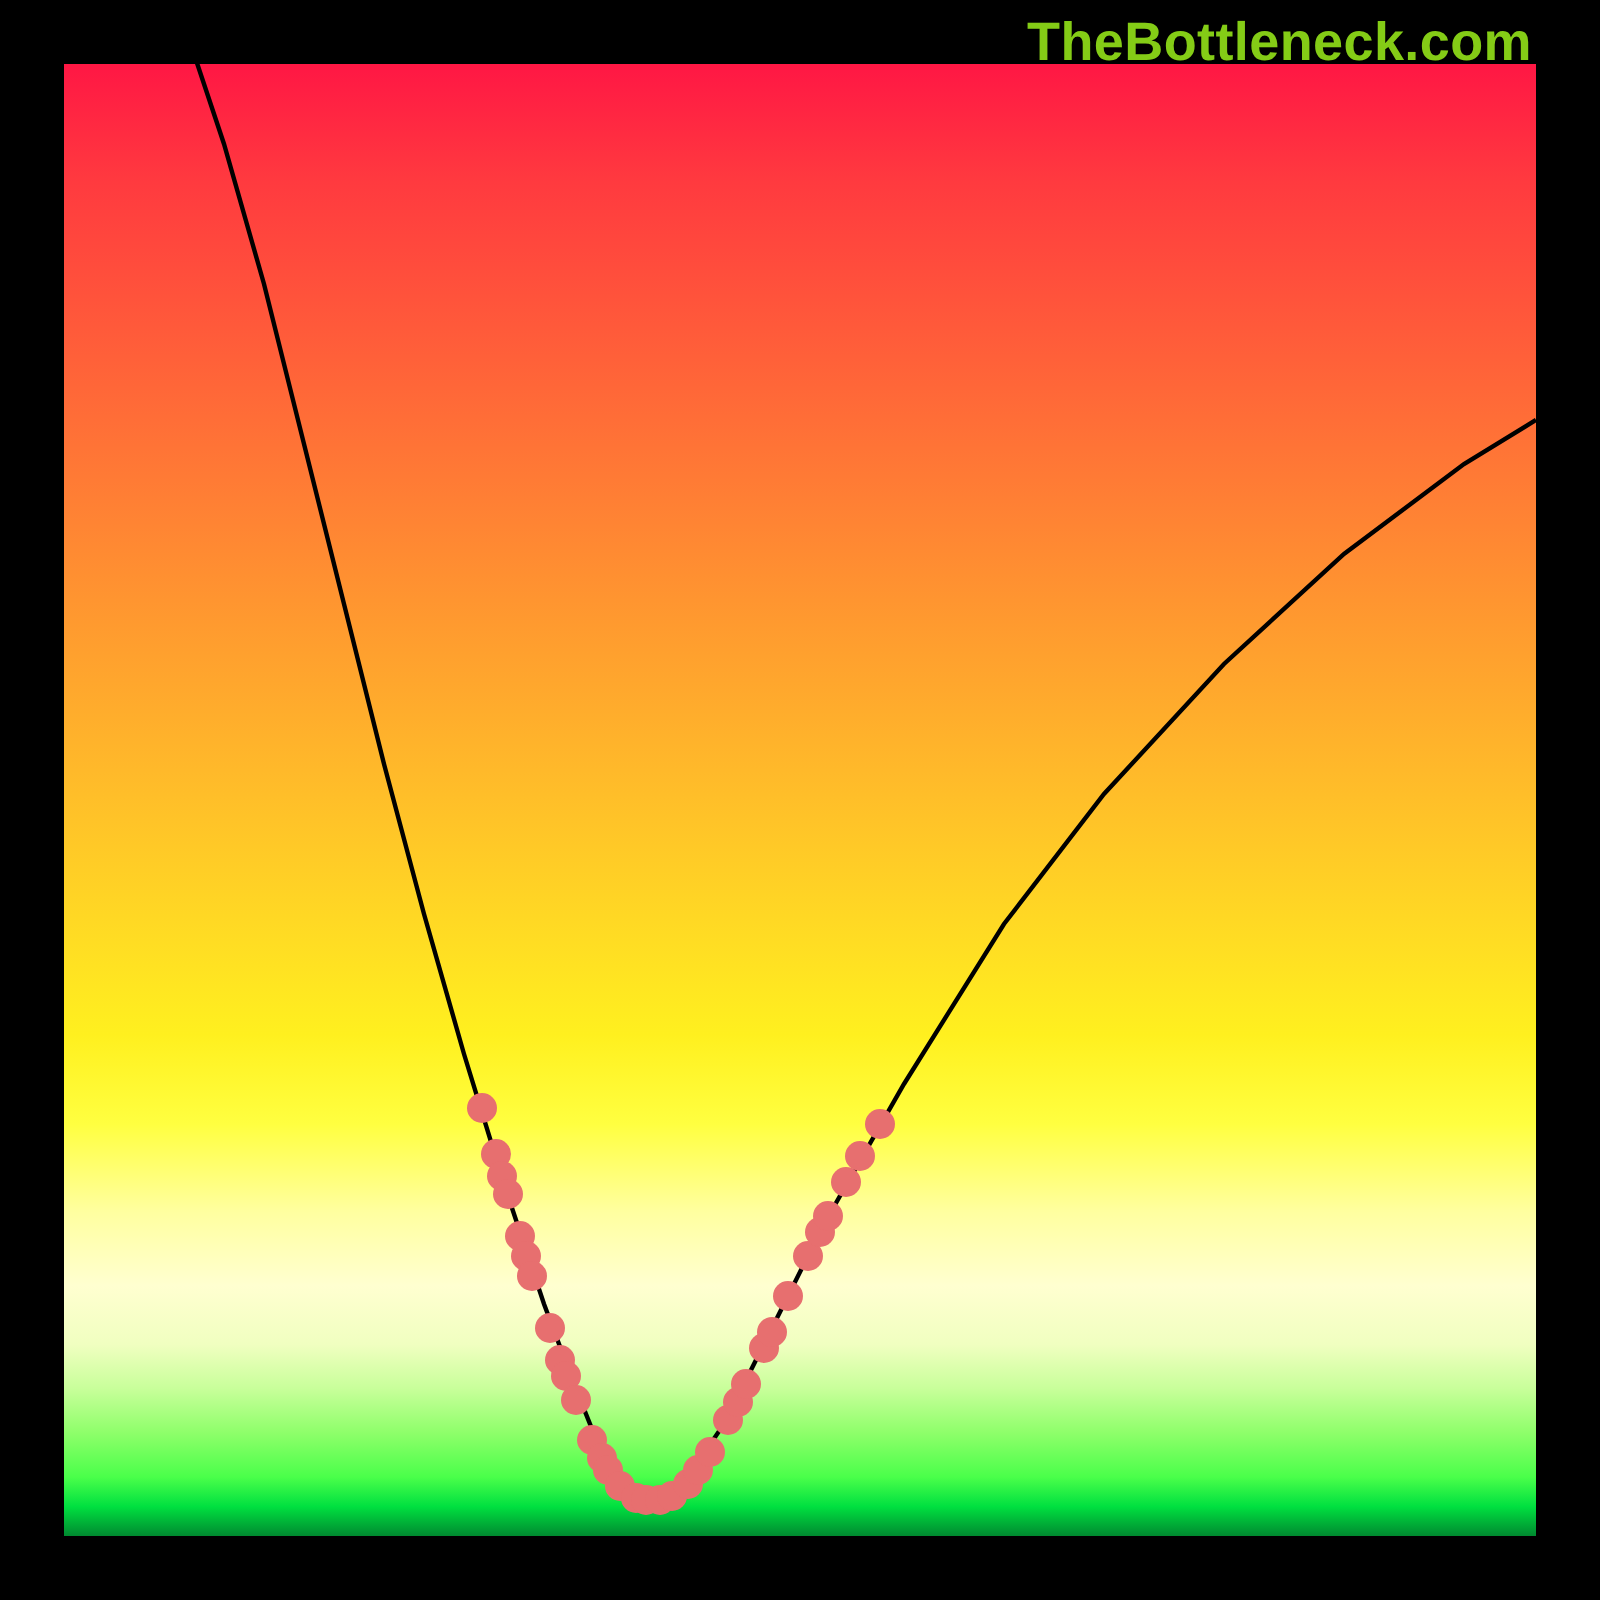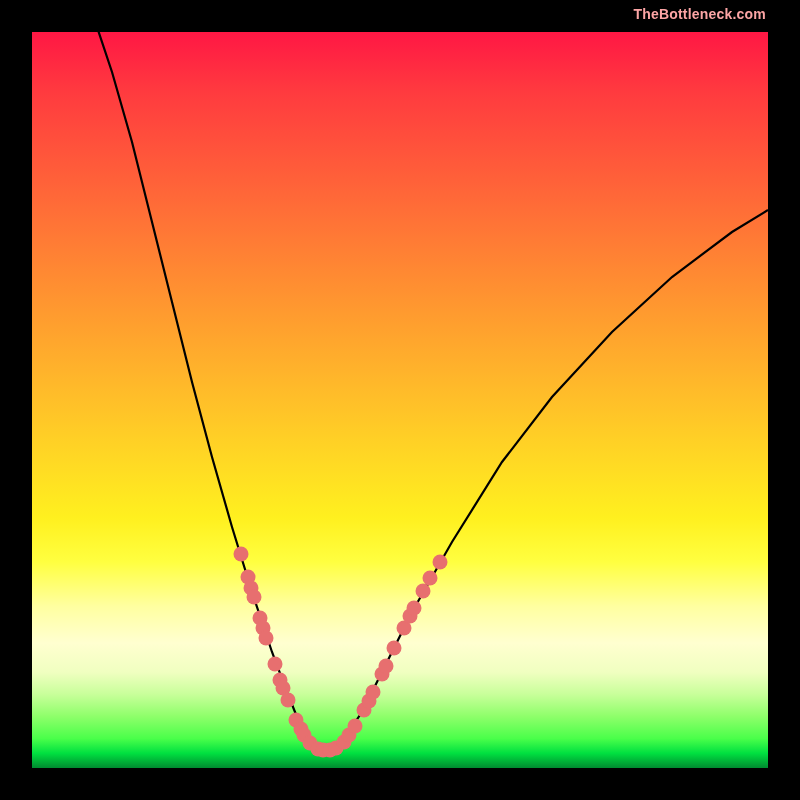--- a/index.html
+++ b/index.html
@@ -52,22 +52,22 @@
     left: 0;
     top: 0;
     width: 736px;
     height: 736px;
     pointer-events: none;
   }
   .watermark {
     position: absolute;
     top: 6px;
     right: 34px;
-    color: #fca5a5;
-    font-size: 14px;
+    color: #84cc16;
+    font-size: 27px;
     font-weight: 600;
     letter-spacing: 0.2px;
     -webkit-user-select: none;
     user-select: none;
   }
 </style>
 </head>
 <body>
 
 <div class="frame">

